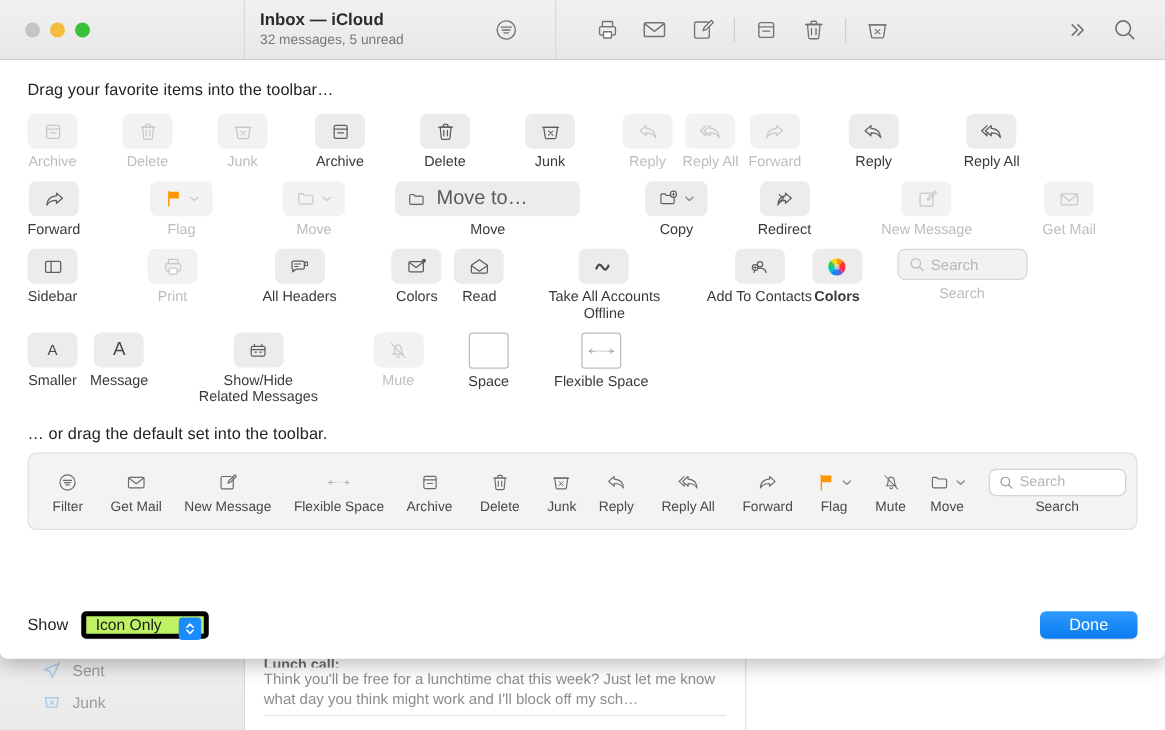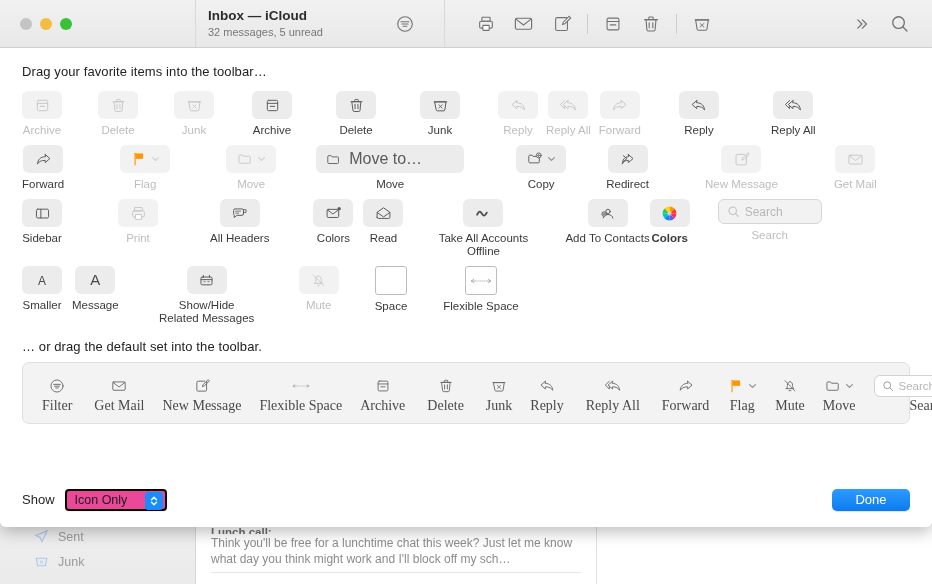--- a/index.html
+++ b/index.html
@@ -130,38 +130,38 @@
   .pitem.disabled .chevron { color: #cdcdcd; }
 
   
   .defaultset {
     background: #f3f3f3; border: 1px solid #e0e0e0; border-radius: 7px;
     margin-top: 8px; height: 62px;
     display: flex; align-items: center; padding: 0 10px;
   }
   .ditem { display: flex; flex-direction: column; align-items: center; padding: 0 9px; }
   .dicon { color: #6b6b6b; height: 22px; display: flex; align-items: center; gap: 3px; }
-  .dlabel { font-size: 14px; color: #4a4a4a; margin-top: 3px; line-height: 12px; white-space: nowrap; font-family: Liberation Serif, serif; }
+  .dlabel { font-size: 11px; color: #4a4a4a; margin-top: 3px; line-height: 12px; white-space: nowrap; }
   .dsep { width: 1px; height: 22px; background: #d9d9d9; margin: 0 2px 14px 2px; }
   .dsearch {
     background: #fff; border: 1px solid #d3d3d3; border-radius: 6px;
     height: 22px; width: 110px; display: flex; align-items: center; gap: 5px; padding-left: 7px;
   }
   .dsearch .sf-ph { font-size: 11.5px; color: #b6b6b6; }
 
   
   #footer {
     position: absolute; left: 0; bottom: 0; width: 100%; height: 56px;
     display: flex; align-items: center; padding: 0 22px;
     border-top: 1px solid transparent;
   }
   #show-label { font-size: 13px; color: #242424; margin-right: 10px; text-align: right; }
   #show-select {
-    width: 102px; height: 22px; background: #ec4899;
-    border: 2px solid #000000; border-radius: 4px;
+    width: 102px; height: 22px; background: #bef264;
+    border: 4px solid #000000; border-radius: 4px;
     box-shadow: 0 1px 1px rgba(0,0,0,0.05);
     display: flex; align-items: center; padding-left: 8px; position: relative;
   }
   #show-value { font-size: 12.5px; color: #1b1b1b; }
   #show-arrows {
     position: absolute; right: 2px; top: 1px; width: 18px; height: 18px;
     background: #1a8cff; border-radius: 3px;
     display: flex; align-items: center; justify-content: center; color: #fff;
   }
   #footer .spacer { flex: 1 1 auto; }

